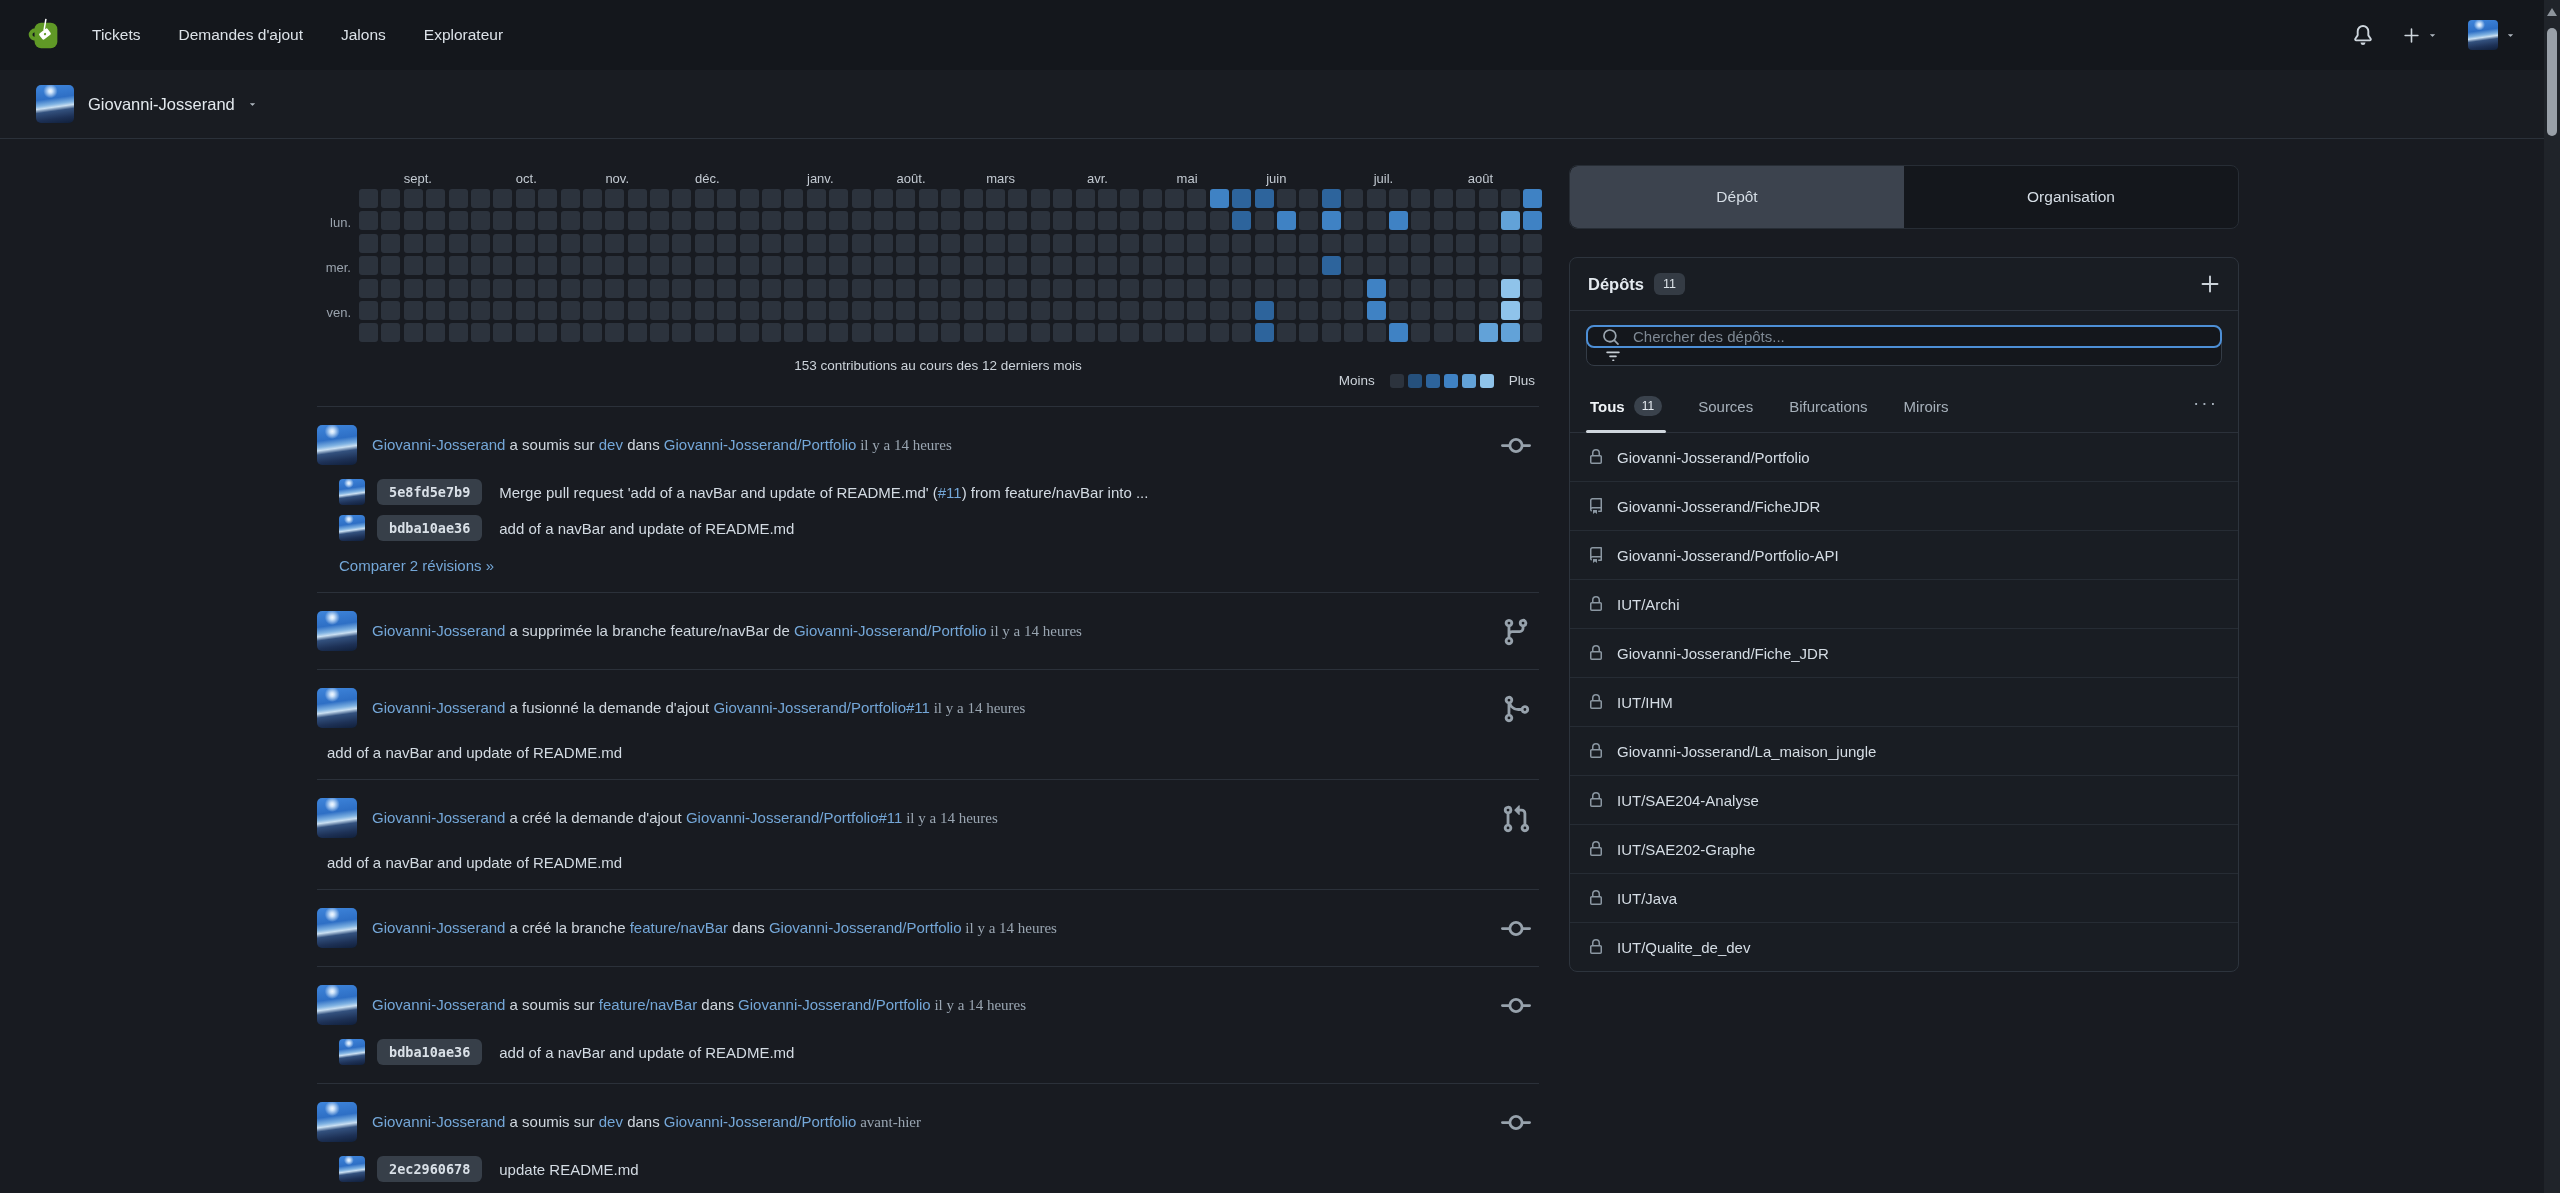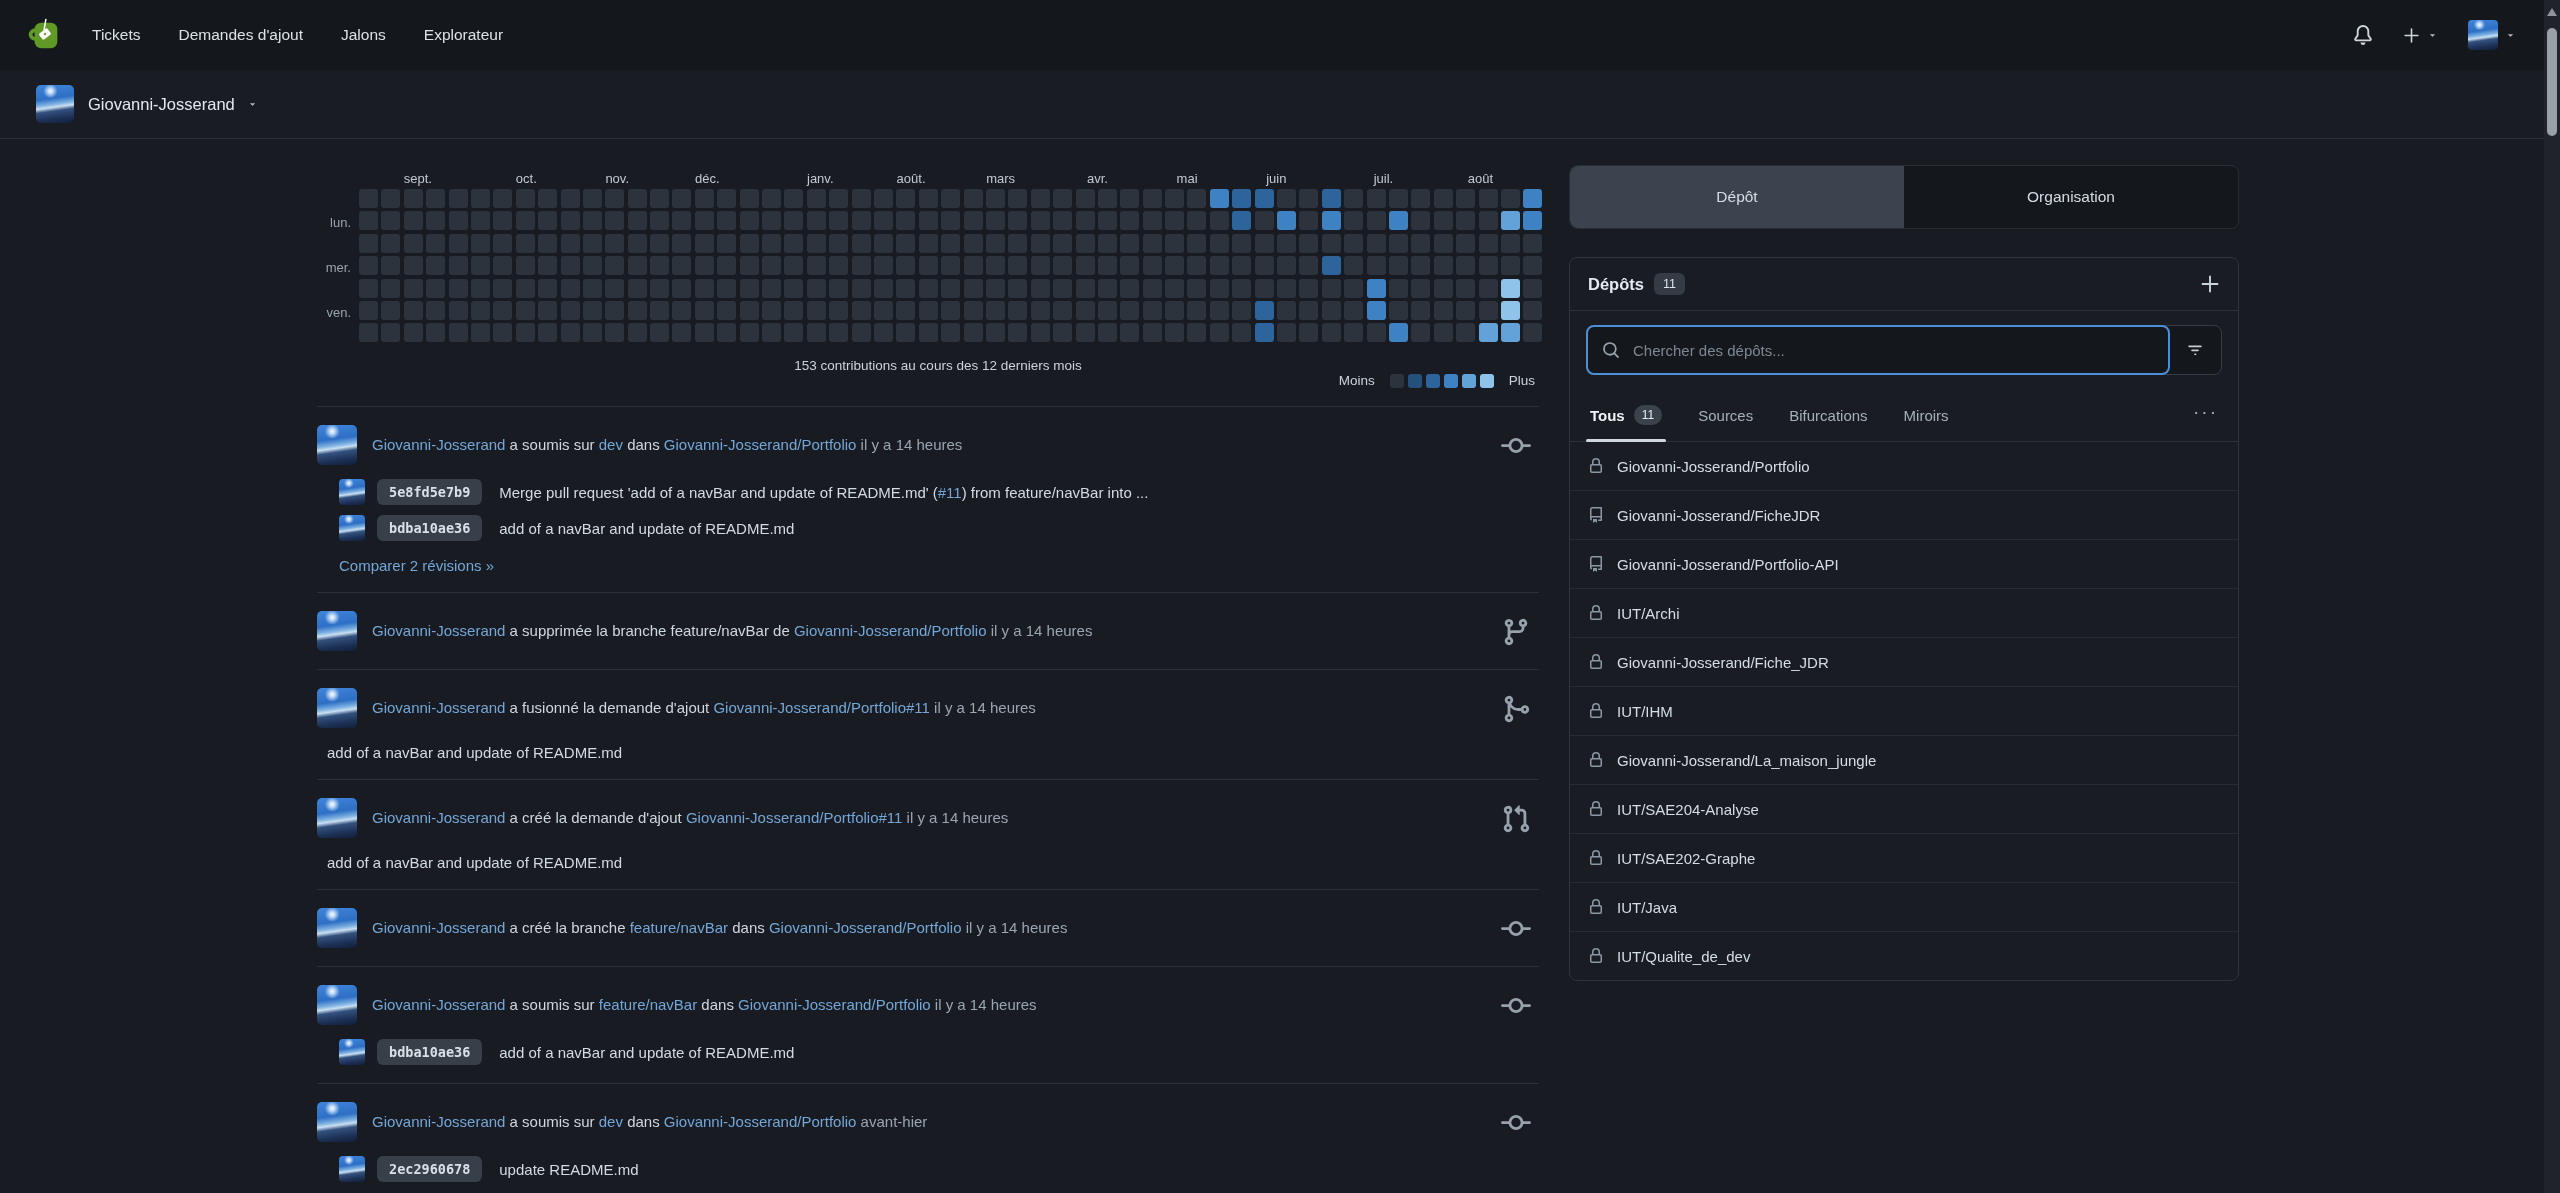--- a/index.html
+++ b/index.html
@@ -46,21 +46,21 @@
   .hm-legend{margin-left:auto;display:flex;align-items:center;gap:11px;}
   .hm-legend .sq{width:14px;height:14px;border-radius:3px;}
   .hm-legend .lg-label{margin:0 4px;}
 
   
   .feed{margin-top:18px;border-top:1px solid #2b313a;}
   .feed-item{border-bottom:1px solid #2b313a;padding:18px 0;}
   .fi-head-row{display:flex;}
   .fi-avatar{width:40px;height:40px;margin-right:15px;cursor:pointer;}
   .fi-head{flex:1;font-size:15px;line-height:21px;padding-top:9px;color:#cfd7df;}
-  .fi-time{color:#9aa6b2;}
+  .fi-time{color:#9aa6b2;font-family:Liberation Serif, serif;}
   .fi-icon{width:30px;height:30px;margin-left:12px;margin-right:8px;color:#97a2ac;flex:none;padding-top:6px;}
   .fi-icon svg{width:30px;height:30px;display:block;}
   .fi-commits{margin-left:22px;margin-top:14px;}
   .commit-line{display:flex;align-items:center;margin-top:10px;}
   .commit-line:first-child{margin-top:0;}
   .commit-avatar{width:26px;height:26px;border-radius:4px;margin-right:12px;cursor:pointer;}
   .sha-badge{font-family:"DejaVu Sans Mono","Liberation Mono",monospace;font-size:13.5px;color:#d9e0e7;
     background:#373f49;border-radius:6px;padding:5px 12px;cursor:pointer;font-weight:bold;}
   .commit-msg{font-size:15px;color:#d3dbe3;margin-left:17px;white-space:nowrap;}
   .fi-compare{margin-left:22px;margin-top:16px;font-size:15px;}
@@ -70,21 +70,21 @@
   .switch-tabs{height:62px;display:flex;border-radius:8px;overflow:hidden;background:#14171c;border:1px solid #272d35;}
   .stab{flex:1;display:flex;align-items:center;justify-content:center;font-size:15.5px;color:#d5dde5;cursor:pointer;}
   .stab.active{background:#3c434e;border-radius:8px 0 0 8px;}
 
   .repo-card{margin-top:28px;background:#191d23;border:1px solid #2d343d;border-radius:8px;overflow:hidden;}
   .card-header{display:flex;align-items:center;padding:15px 18px;}
   .card-title{font-size:16.5px;font-weight:700;color:#e4eaef;}
   .count-badge{background:#343b44;color:#dbe2e8;font-size:12.5px;border-radius:6px;padding:4px 9px;margin-left:10px;}
   .card-plus{margin-left:auto;color:#ccd4db;width:20px;height:20px;cursor:pointer;}
   .card-search{padding:14px 16px;border-top:1px solid #2b313a;}
-  .search-group{display:flex;align-items:stretch;border:1px solid #343c46;border-radius:8px;background:#14171c;}
+  .search-group{display:flex;align-items:stretch;border:1px solid #343c46;border-radius:8px;background:#14171c;flex-direction:column;}
   .search-box{flex:1;display:flex;align-items:center;gap:11px;border:2px solid #4d8fd6;border-radius:8px;margin:-1px;padding:0 14px;height:46px;background:#14171c;}
   .search-box svg{color:#9aa5af;flex:none;}
   .search-box input{flex:1;background:transparent;border:none;outline:none;color:#d5dde5;font-size:15px;font-family:inherit;}
   .search-box input::placeholder{color:#7e8893;}
   .filter-btn{width:52px;display:flex;align-items:center;justify-content:center;color:#c6cdd4;cursor:pointer;}
 
   .filter-tabs{display:flex;align-items:center;gap:36px;padding:0 20px;height:52px;border-bottom:1px solid #2b313a;}
   .ftab{position:relative;height:100%;display:flex;align-items:center;gap:9px;font-size:15px;color:#a6b0ba;cursor:pointer;}
   .ftab.active{color:#f0f4f8;font-weight:700;}
   .ftab.active::after{content:'';position:absolute;left:-4px;right:-4px;bottom:-1px;height:3px;background:#cfd6dd;border-radius:2px;}

